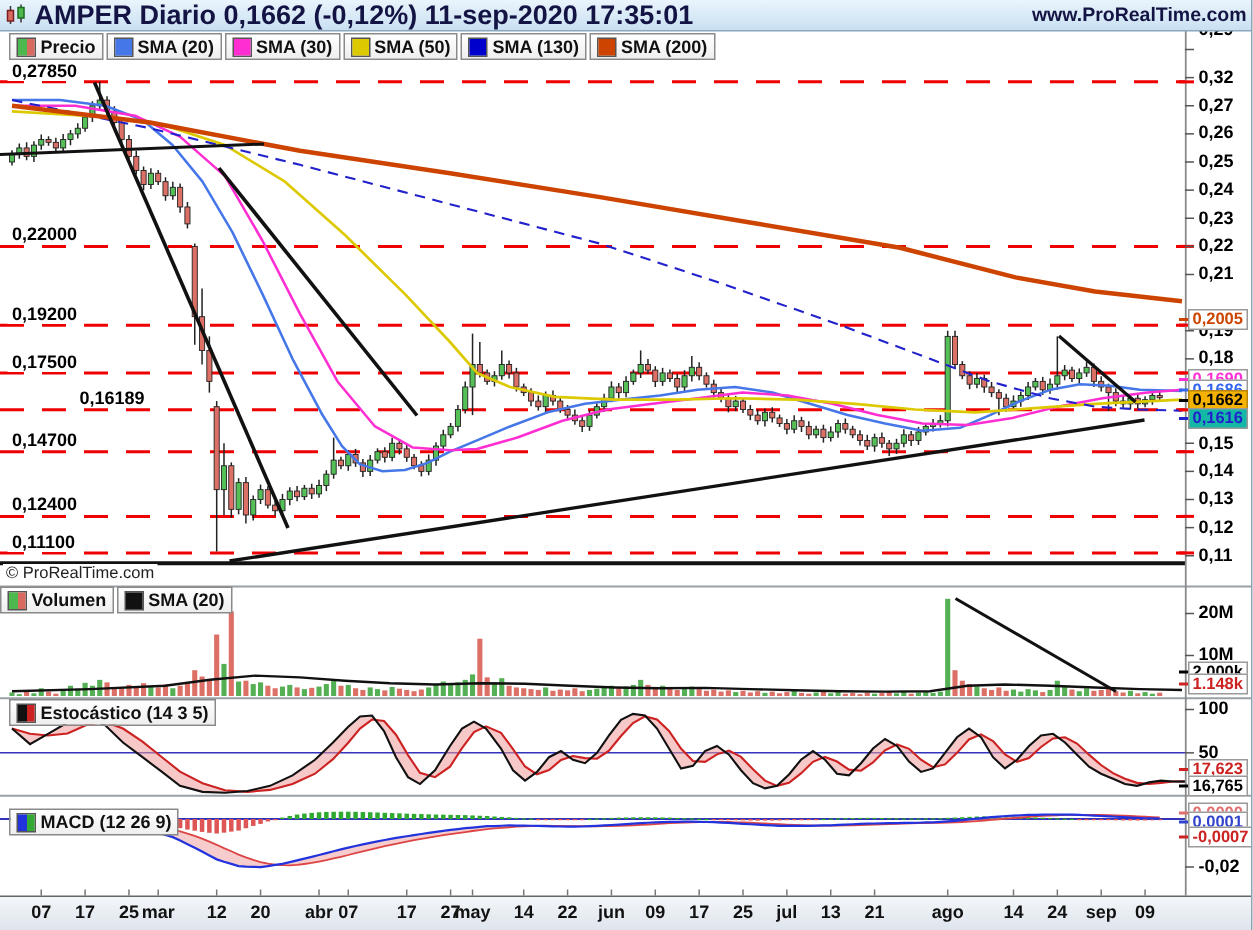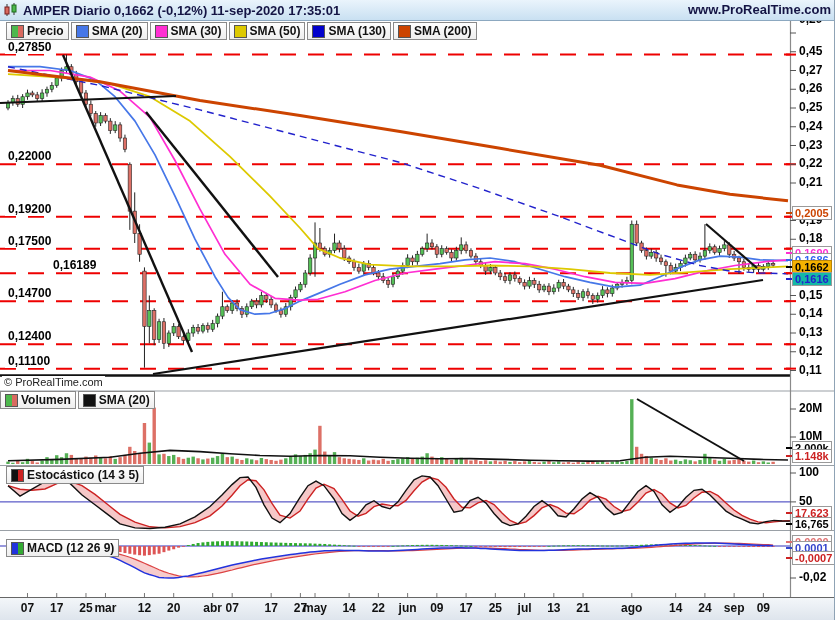--- a/index.html
+++ b/index.html
@@ -1,21 +1,21 @@
 <!DOCTYPE html>
 <html><head>
 <meta charset="utf-8">
 <style>
   html,body{margin:0;padding:0;}
   body{width:835px;height:620px;position:relative;overflow:hidden;background:#ffffff;
        font-family:"Liberation Sans", sans-serif; border-right:1px solid #8fa3b5; box-sizing:border-box;}
   #header{position:absolute;left:0;top:0;width:835px;height:20px;z-index:6;
           background:linear-gradient(#eaf4fc,#c9e0f2);border-bottom:1px solid #8ca8c0;
           display:flex;align-items:center;}
-  #title{font-weight:bold;font-size:13px;color:#141444;margin-left:4px;white-space:nowrap;}
+  #title{font-weight:bold;font-size:18px;color:#141444;margin-left:4px;white-space:nowrap;}
   #site{position:absolute;right:4px;top:0;height:20px;line-height:20px;font-weight:bold;font-size:13px;color:#141444;}
   #chart-svg{position:absolute;left:0;top:0;z-index:1;}
   .legend-row{position:absolute;z-index:4;display:flex;gap:2px;}
   .chip{display:flex;align-items:center;gap:3px;background:linear-gradient(#ffffff,#eeeeee);
         border:1px solid #8a8a8a;padding:0 4px;height:16px;font-weight:bold;font-size:12px;color:#111;}
   .sw{display:flex;width:11px;height:11px;border:1px solid #555;}
   .sw i{flex:1;}
   .lvl{position:absolute;z-index:3;left:5px;font-weight:bold;font-size:12px;color:#000;
        background:#fff;padding:0 3px;white-space:nowrap;}
   .rtick{position:absolute;z-index:3;left:799px;font-weight:bold;font-size:12px;color:#000;white-space:nowrap;}
@@ -800,21 +800,21 @@
 <div id="labels">
     <div class="lvl" style="top: 39.5625px;">0,27850</div>
     <div class="lvl" style="top: 149.25px;">0,22000</div>
     <div class="lvl" style="top: 201.75px;">0,19200</div>
     <div class="lvl" style="top: 233.625px;">0,17500</div>
     <div class="lvl" style="top: 258.206px; margin-left: 45px;">0,16189</div>
     <div class="lvl" style="top: 286.125px;">0,14700</div>
     <div class="lvl" style="top: 329.25px;">0,12400</div>
     <div class="lvl" style="top: 353.625px;">0,11100</div>
     <div class="rtick" style="top: 12px;">0,29</div>
-    <div class="rtick" style="top: 43.75px;">0,45</div>
+    <div class="rtick" style="top: 43.75px;">0,32</div>
     <div class="rtick" style="top: 62.5px;">0,27</div>
     <div class="rtick" style="top: 81.25px;">0,26</div>
     <div class="rtick" style="top: 100px;">0,25</div>
     <div class="rtick" style="top: 118.75px;">0,24</div>
     <div class="rtick" style="top: 137.5px;">0,23</div>
     <div class="rtick" style="top: 156.25px;">0,22</div>
     <div class="rtick" style="top: 175px;">0,21</div>
     <div class="rtick" style="top: 212.5px;">0,19</div>
     <div class="rtick" style="top: 231.25px;">0,18</div>
     <div class="rtick" style="top: 287.5px;">0,15</div>

